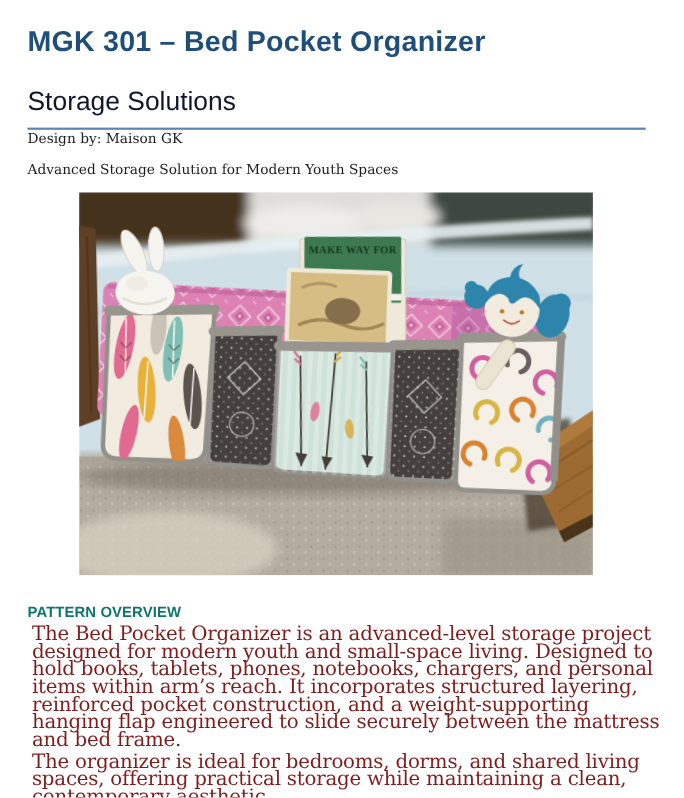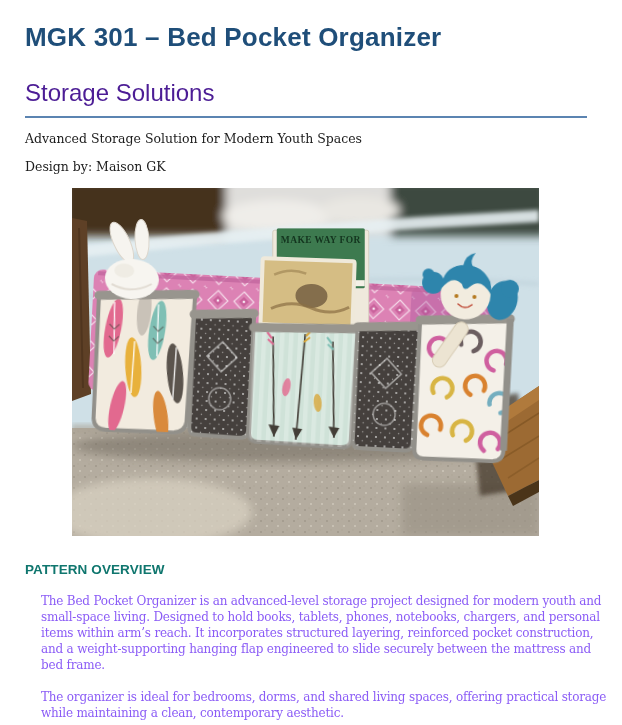--- a/index.html
+++ b/index.html
@@ -7,47 +7,47 @@
     width:622px;height:725px;background:#ffffff;overflow:hidden;
     font-family:"DejaVu Serif", serif;
   }
   .doc{padding:0 24px 0 25px;}
   .title{
     font-family:"Liberation Sans", sans-serif;font-weight:700;
     font-size:26px;color:#1F4E79;margin:22px 0 0 0;letter-spacing:.2px;
   }
   .subtitle{
     font-family:"Liberation Sans", sans-serif;font-weight:400;
-    font-size:24px;color:#4c1d95;margin:26px 0 0 0;
+    font-size:24px;color:#0f172a;margin:26px 0 0 0;
     padding-bottom:9px;border-bottom:2px solid #5B84B1;width:562px;
   }
   .meta{font-size:12.5px;color:#1c1c1c;margin:0 0 13px 0;line-height:15px;}
   .meta.first{margin-top:13px;}
   figure.photo{margin:14px 0 0 47px;width:467px;height:348px;padding:0;}
   figure.photo svg{display:block;}
   .overview-heading{
     font-family:"Liberation Sans", sans-serif;font-weight:700;
     font-size:13.5px;color:#0f766e;margin:26px 0 5px 0;letter-spacing:.1px;
   }
   .body-text p{
-    margin:16px;font-size:12px;line-height:16px;color:#8b5cf6;
+    margin:4px;font-size:18px;line-height:16px;color:#7f1d1d;
     letter-spacing:-0.2px;width:575px;
   }
 </style>
 </head>
 <body>
 
 <div class="doc">
 
   <h1 class="title">MGK 301 – Bed Pocket Organizer</h1>
 
   <h2 class="subtitle">Storage Solutions</h2>
 
+  <p class="meta">Design by: Maison GK</p>
   <p class="meta first">Advanced Storage Solution for Modern Youth Spaces</p>
-  <p class="meta">Design by: Maison GK</p>
 
   <figure class="photo">
     <svg viewBox="0 0 467 348" width="467" height="348">
       <defs>
         <filter id="b5" x="-20%" y="-20%" width="140%" height="140%">
             <feGaussianBlur stdDeviation="5"></feGaussianBlur>
           </filter>
         <filter id="b2" x="-20%" y="-20%" width="140%" height="140%">
             <feGaussianBlur stdDeviation="2"></feGaussianBlur>
           </filter>

